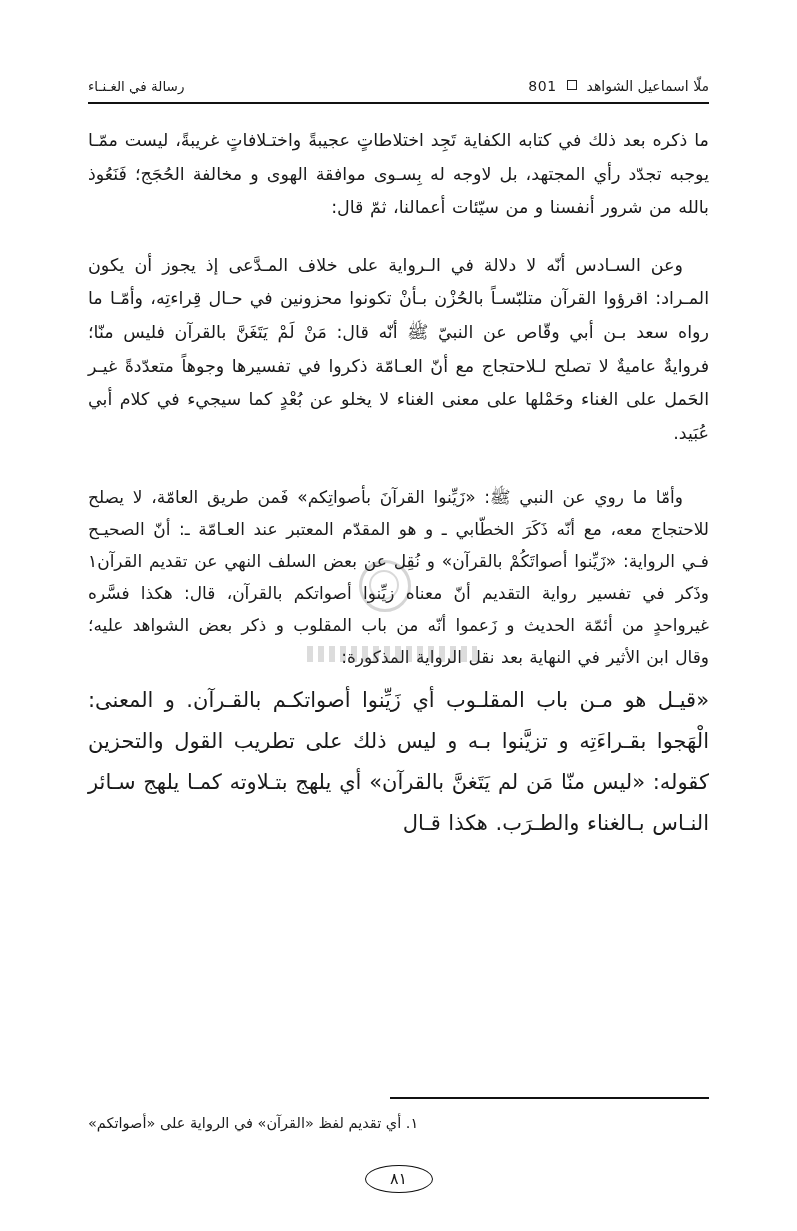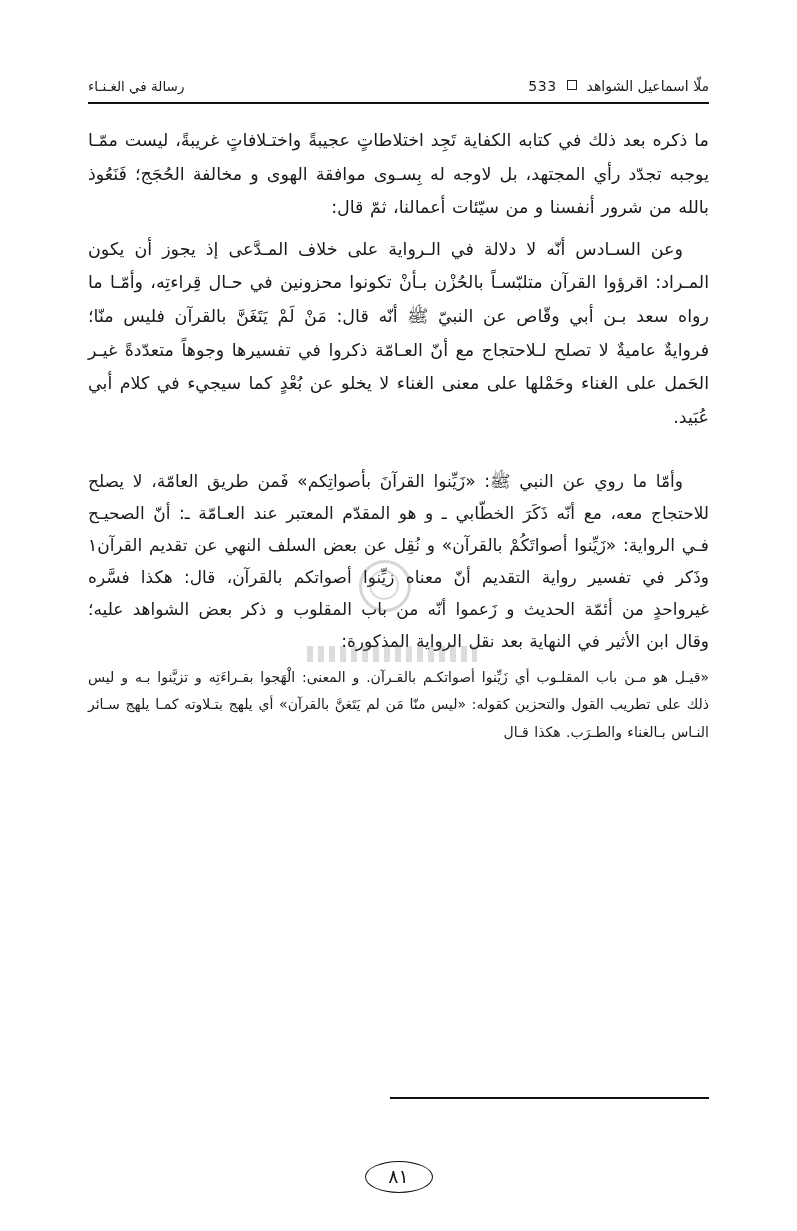--- a/index.html
+++ b/index.html
@@ -76,32 +76,32 @@
   }
 
   .para {
     font-size: 17.5px;
     line-height: 1.92;
     margin: 0 0 6px 0;
     text-align: justify;
     word-spacing: 1px;
   }
   .para.first {
-    margin-bottom: 8px;
+    margin-bottom: 24px;
   }
   .para.indent {
     text-indent: 26px;
   }
   .para.tight {
     font-size: 17px;
     line-height: 1.88;
     margin-top: 32px;
   }
   .para.quote {
-    font-size: 14px;
+    font-size: 21px;
     line-height: 1.95;
     letter-spacing: 0.2px;
   }
 
   
   .stamp {
     position: absolute;
     top: 560px;
     right: 300px;
     width: 190px;
@@ -164,53 +164,57 @@
     bottom: 38px;
     left: 0;
     right: 0;
     display: flex;
     justify-content: center;
   }
   .folio .oval {
     border: 1.6px solid #111;
     border-radius: 50%;
     padding: 4px 16px;
-    font-size: 19px;
+    font-size: 16px;
     line-height: 1.15;
     min-width: 34px;
     text-align: center;
   }
 </style>
 </head>
 <body>
 
 <div class="page">
 
   <div class="running-head">
     <div class="rh-right">رسالة في الغـنـاء</div>
     <div class="rh-left">
       <span>ملّا اسماعيل الشواهد</span>
       <span class="rh-square"></span>
-      <span>533</span>
+      <span>801</span>
     </div>
   </div>
 
   <div class="rule-top"></div>
 
   <div class="content">
     <p class="para first">ما ذكره بعد ذلك في كتابه الكفاية تَجِد اختلاطاتٍ عجيبةً واختـلافاتٍ غريبةً، ليست ممّـا يوجبه تجدّد رأي المجتهد، بل لاوجه له بِسـوى موافقة الهوى و مخالفة الحُجَج؛ فَنَعُوذ بالله من شرور أنفسنا و من سيّئات أعمالنا، ثمّ قال:</p>
     <p class="para indent">وعن السـادس أنّه لا دلالة في الـرواية على خلاف المـدَّعى إذ يجوز أن يكون المـراد: اقرؤوا القرآن متلبّسـاً بالحُزْن بـأنْ تكونوا محزونين في حـال قِراءتِه، وأمّـا ما رواه سعد بـن أبي وقّاص عن النبيّ ﷺ أنّه قال: مَنْ لَمْ يَتَغَنَّ بالقرآن فليس منّا؛ فروايةٌ عاميةٌ لا تصلح لـلاحتجاج مع أنّ العـامّة ذكروا في تفسيرها وجوهاً متعدّدةً غيـر الحَمل على الغناء وحَمْلها على معنى الغناء لا يخلو عن بُعْدٍ كما سيجيء في كلام أبي عُبَيد.</p>
     <p class="para indent tight">وأمّا ما روي عن النبي ﷺ: «زَيِّنوا القرآنَ بأصواتِكم» فَمن طريق العامّة، لا يصلح للاحتجاج معه، مع أنّه ذَكَرَ الخطّابي ـ و هو المقدّم المعتبر عند العـامّة ـ: أنّ الصحيـح فـي الرواية: «زَيِّنوا أصواتَكُمْ بالقرآن» و نُقِل عن بعض السلف النهي عن تقديم القرآن١ وذَكر في تفسير رواية التقديم أنّ معناه زيِّنوا أصواتكم بالقرآن، قال: هكذا فسَّره غيرواحدٍ من أئمّة الحديث و زَعموا أنّه من باب المقلوب و ذكر بعض الشواهد عليه؛ وقال ابن الأثير في النهاية بعد نقل الرواية المذكورة:</p>
     <p class="para quote">«قيـل هو مـن باب المقلـوب أي زَيِّنوا أصواتكـم بالقـرآن. و المعنى: الْهَجوا بقـراءَتِه و تزيَّنوا بـه و ليس ذلك على تطريب القول والتحزين كقوله: «ليس منّا مَن لم يَتَغنَّ بالقرآن» أي يلهج بتـلاوته كمـا يلهج سـائر النـاس بـالغناء والطـرَب. هكذا قـال</p>
   </div>
 
   <div class="stamp">
     <div class="ring"></div>
     <div class="smear"></div>
   </div>
 
   <div class="footnote-rule"></div>
+  <div class="footnote">
+    <span>١.</span>
+    <span>أي تقديم لفظ «القرآن» في الرواية على «أصواتكم»</span>
+  </div>
 
   <div class="folio">
     <div class="oval">٨١</div>
   </div>
 
 </div>
 
 </body></html>

